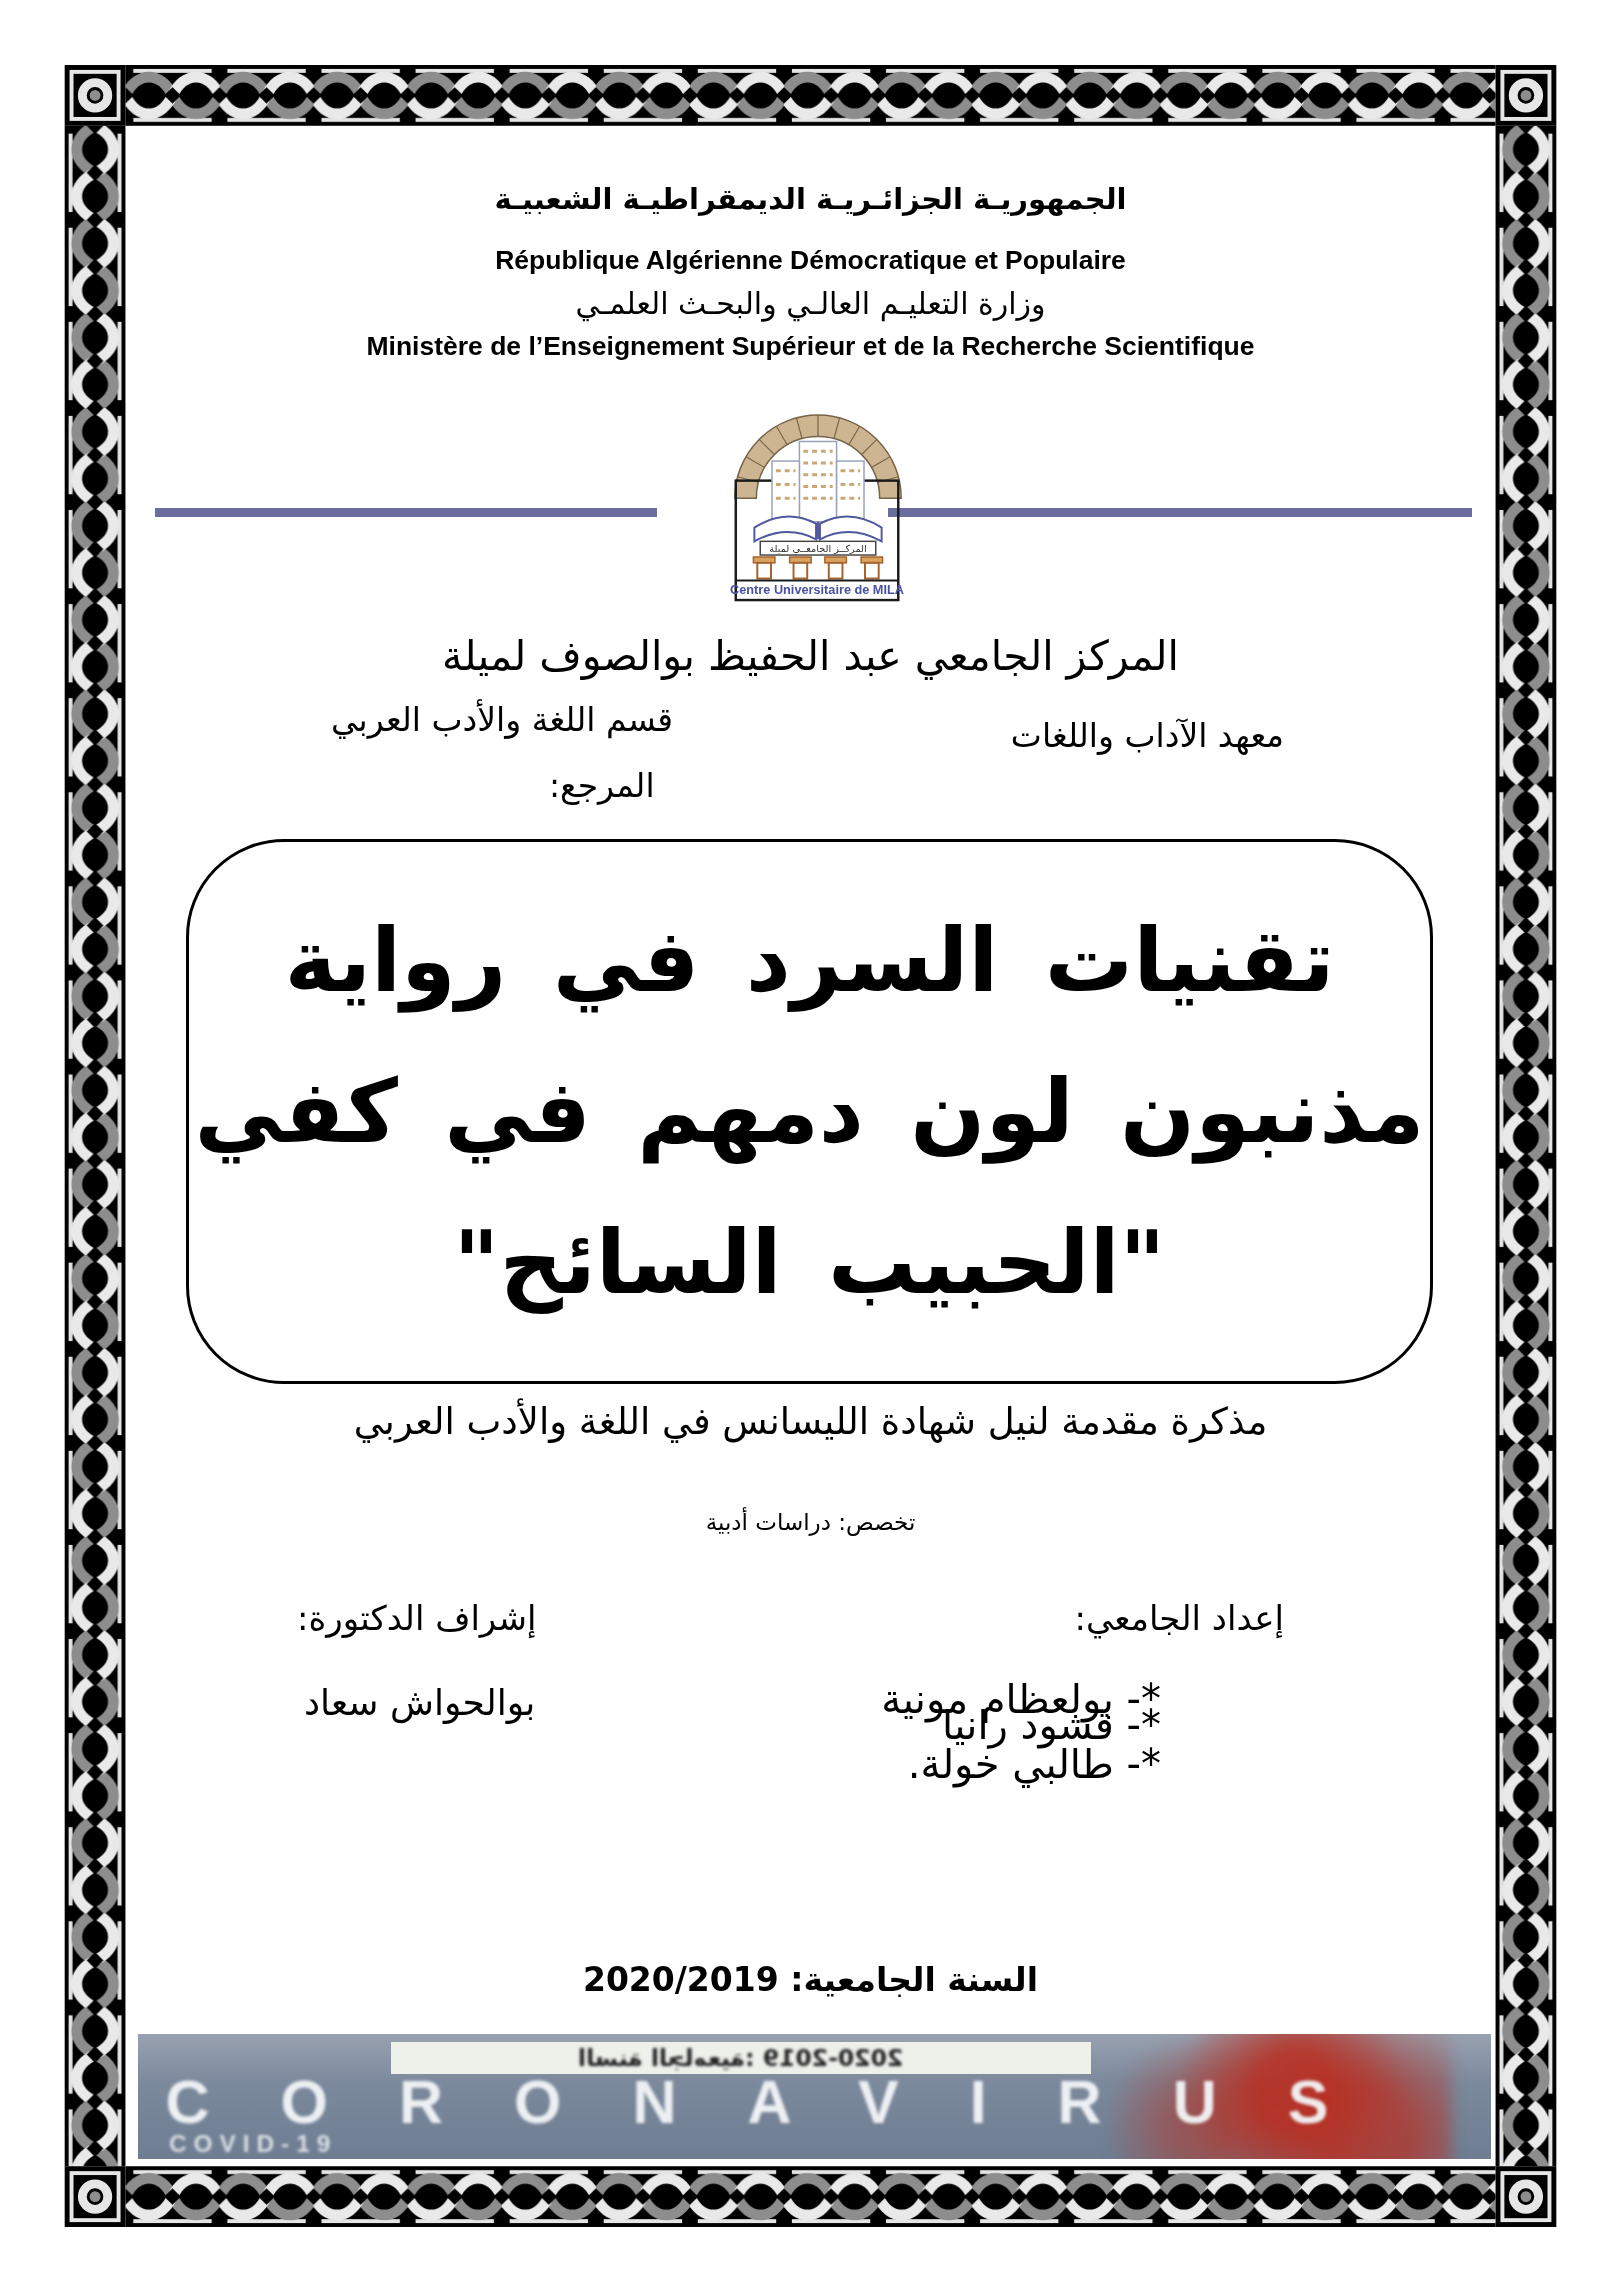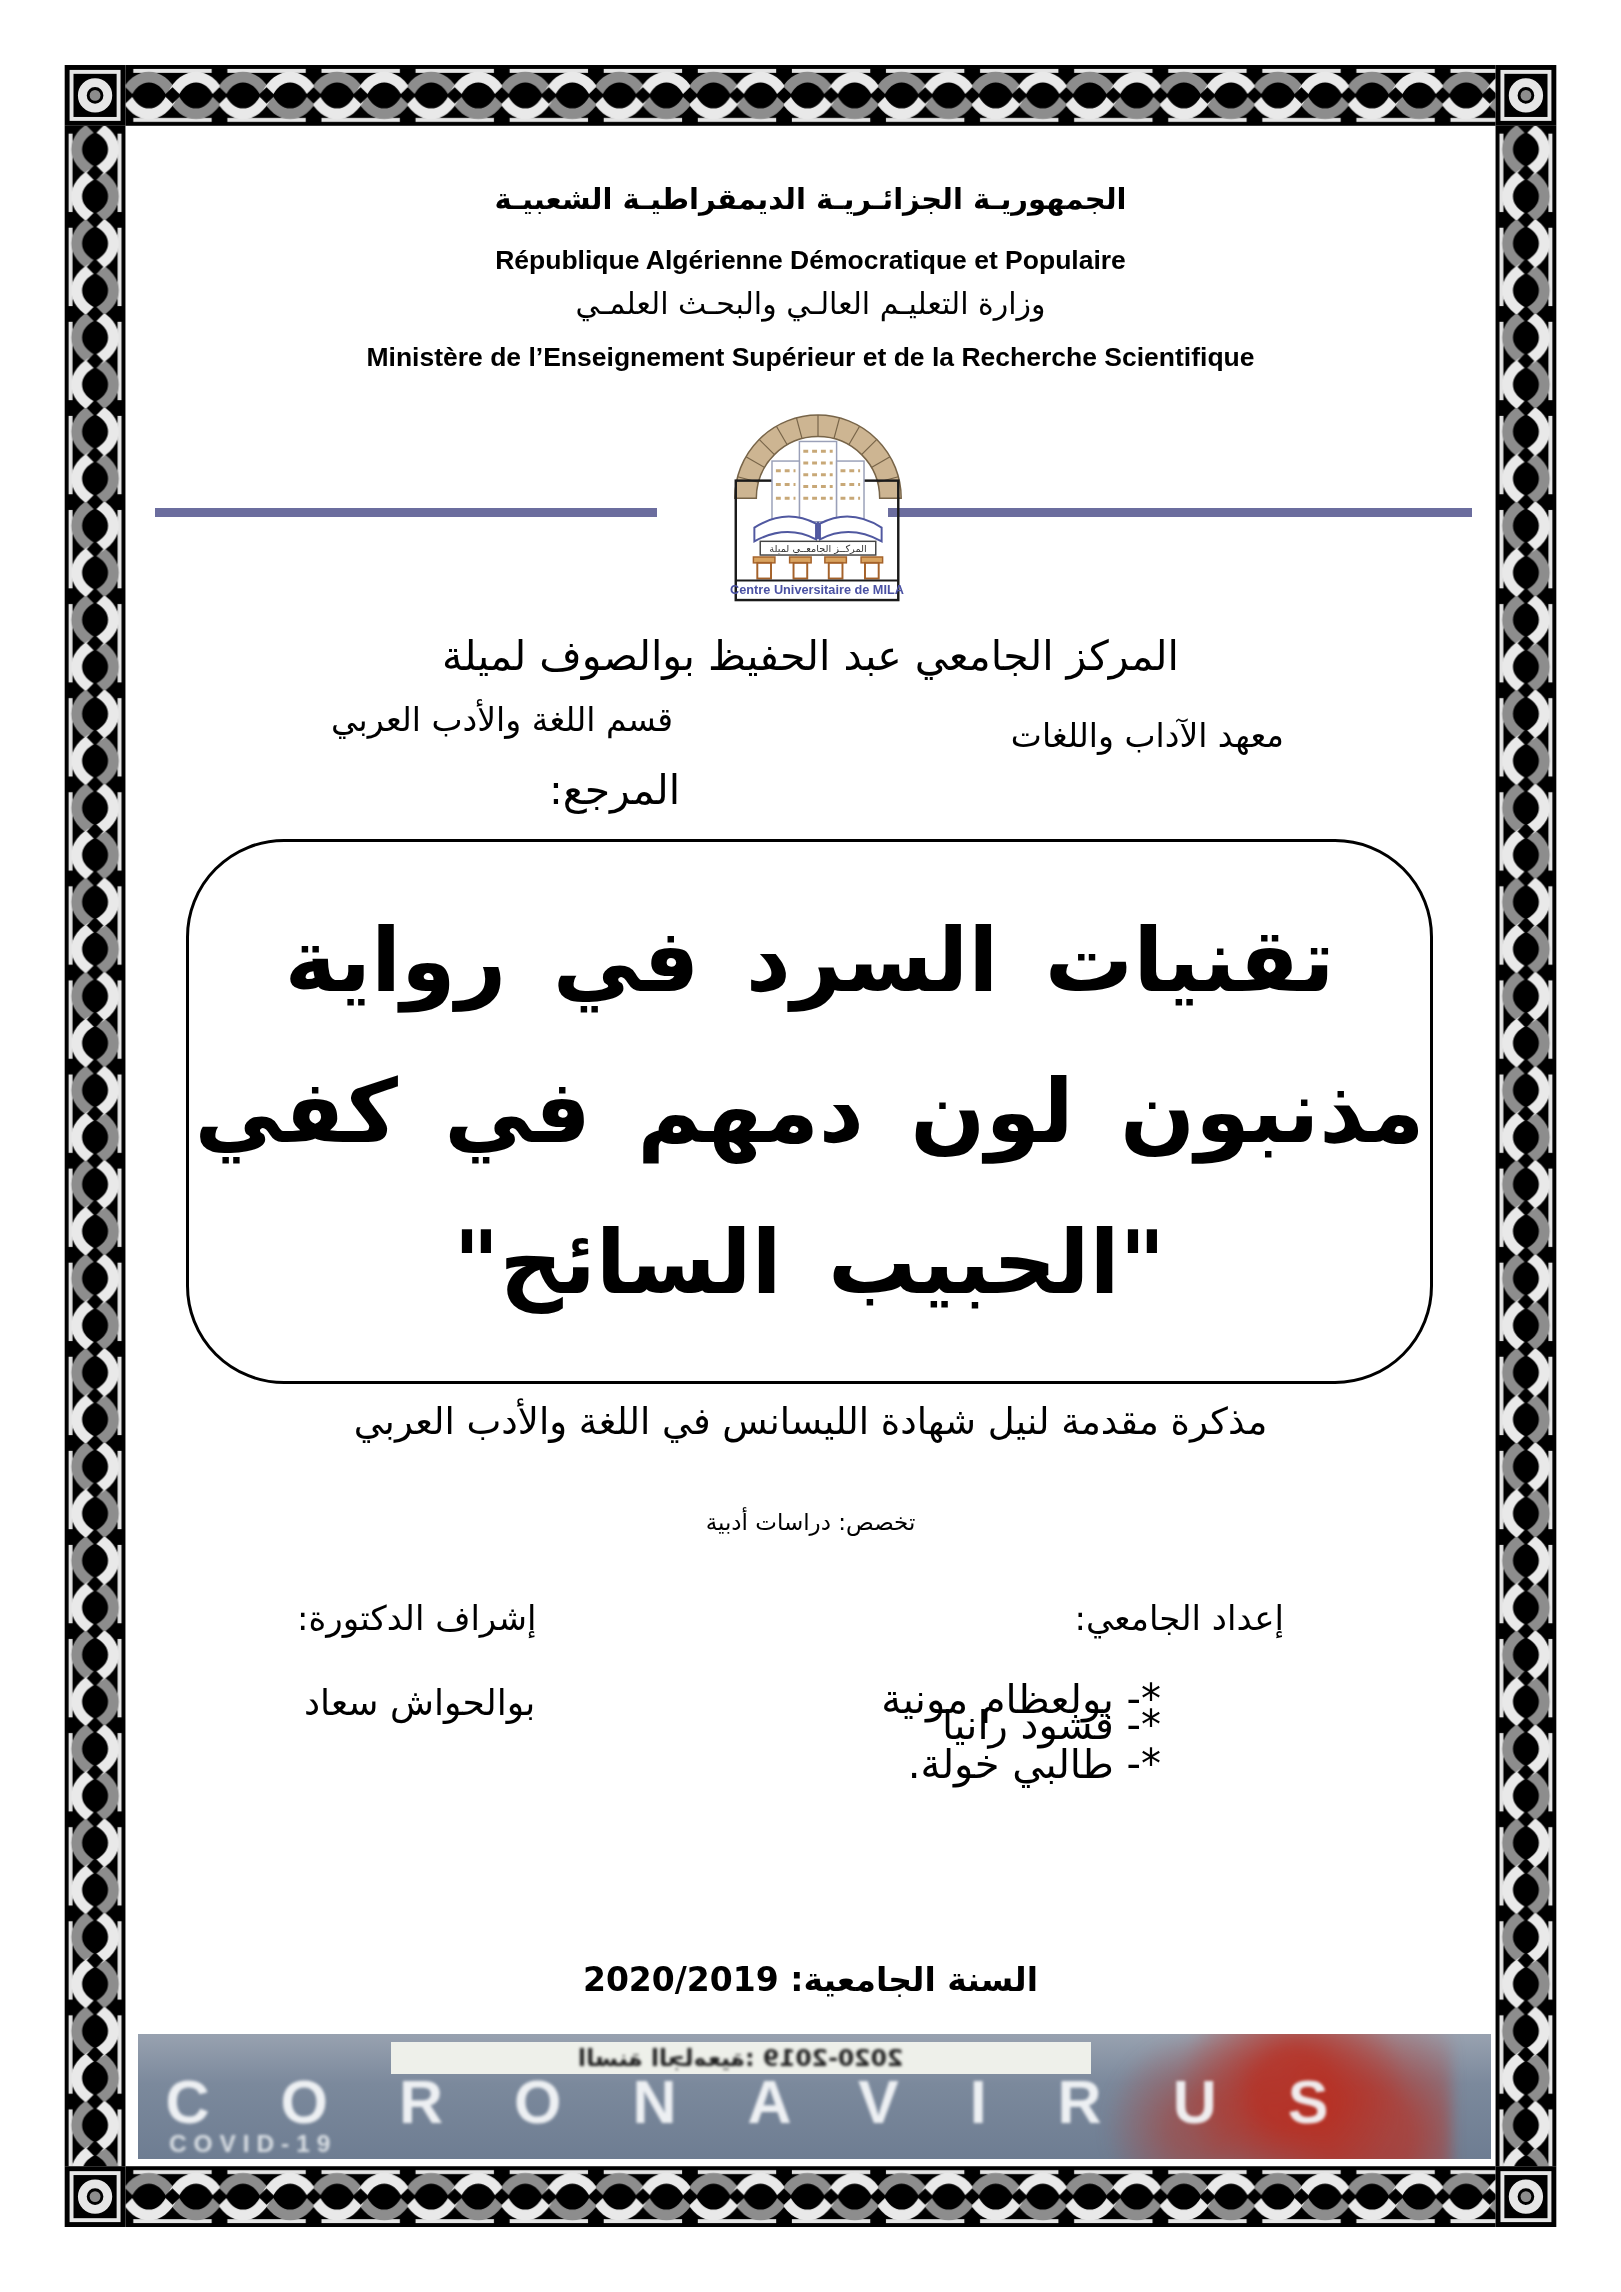--- a/index.html
+++ b/index.html
@@ -9,32 +9,32 @@
   }
   .abs { position:absolute; }
   .frame-svg { position:absolute; left:0; top:0; pointer-events:none; }
   .centered { left:0; width:100%; text-align:center; }
   .ar { font-family:"DejaVu Sans", sans-serif; direction:rtl; }
   .fr { font-family:"Liberation Sans", sans-serif; }
 
   .republic-ar { top:182px; font-size:29px; font-weight:bold; }
   .republic-fr { top:245px; font-size:26.5px; font-weight:bold; }
   .ministry-ar { top:286px; font-size:30px; }
-  .ministry-fr { top:342px; font-size:26.5px; font-weight:bold; }
+  .ministry-fr { top:331px; font-size:26.5px; font-weight:bold; }
 
   .divider { top:508px; height:8.8px; background:#6b6d9e; }
   .divider.left  { left:155px; width:502px; }
   .divider.right { left:888px; width:584px; }
 
   .logo-svg { left:725px; top:412px; }
 
   .center-name { top:632px; font-size:41px; }
   .institute   { right:337px; top:716px; font-size:33px; }
   .department  { left:331px;  top:700px; font-size:33px; }
-  .reference   { left:549px;  top:766px; font-size:41px; }
+  .reference   { left:549px;  top:766px; font-size:33px; }
 
   .title-box {
     left:186px; top:839px; width:1247px; height:545px;
     border:3.9px solid #000; border-radius:98px;
     display:flex; flex-direction:column; justify-content:space-evenly; align-items:center;
     box-sizing:border-box; padding:19px 29px;
   }
   .title-line { font-size:88px; font-weight:bold; direction:rtl; word-spacing:15.7px; white-space:nowrap; }
 
   .memo-desc  { top:1400px; font-size:37px; }

